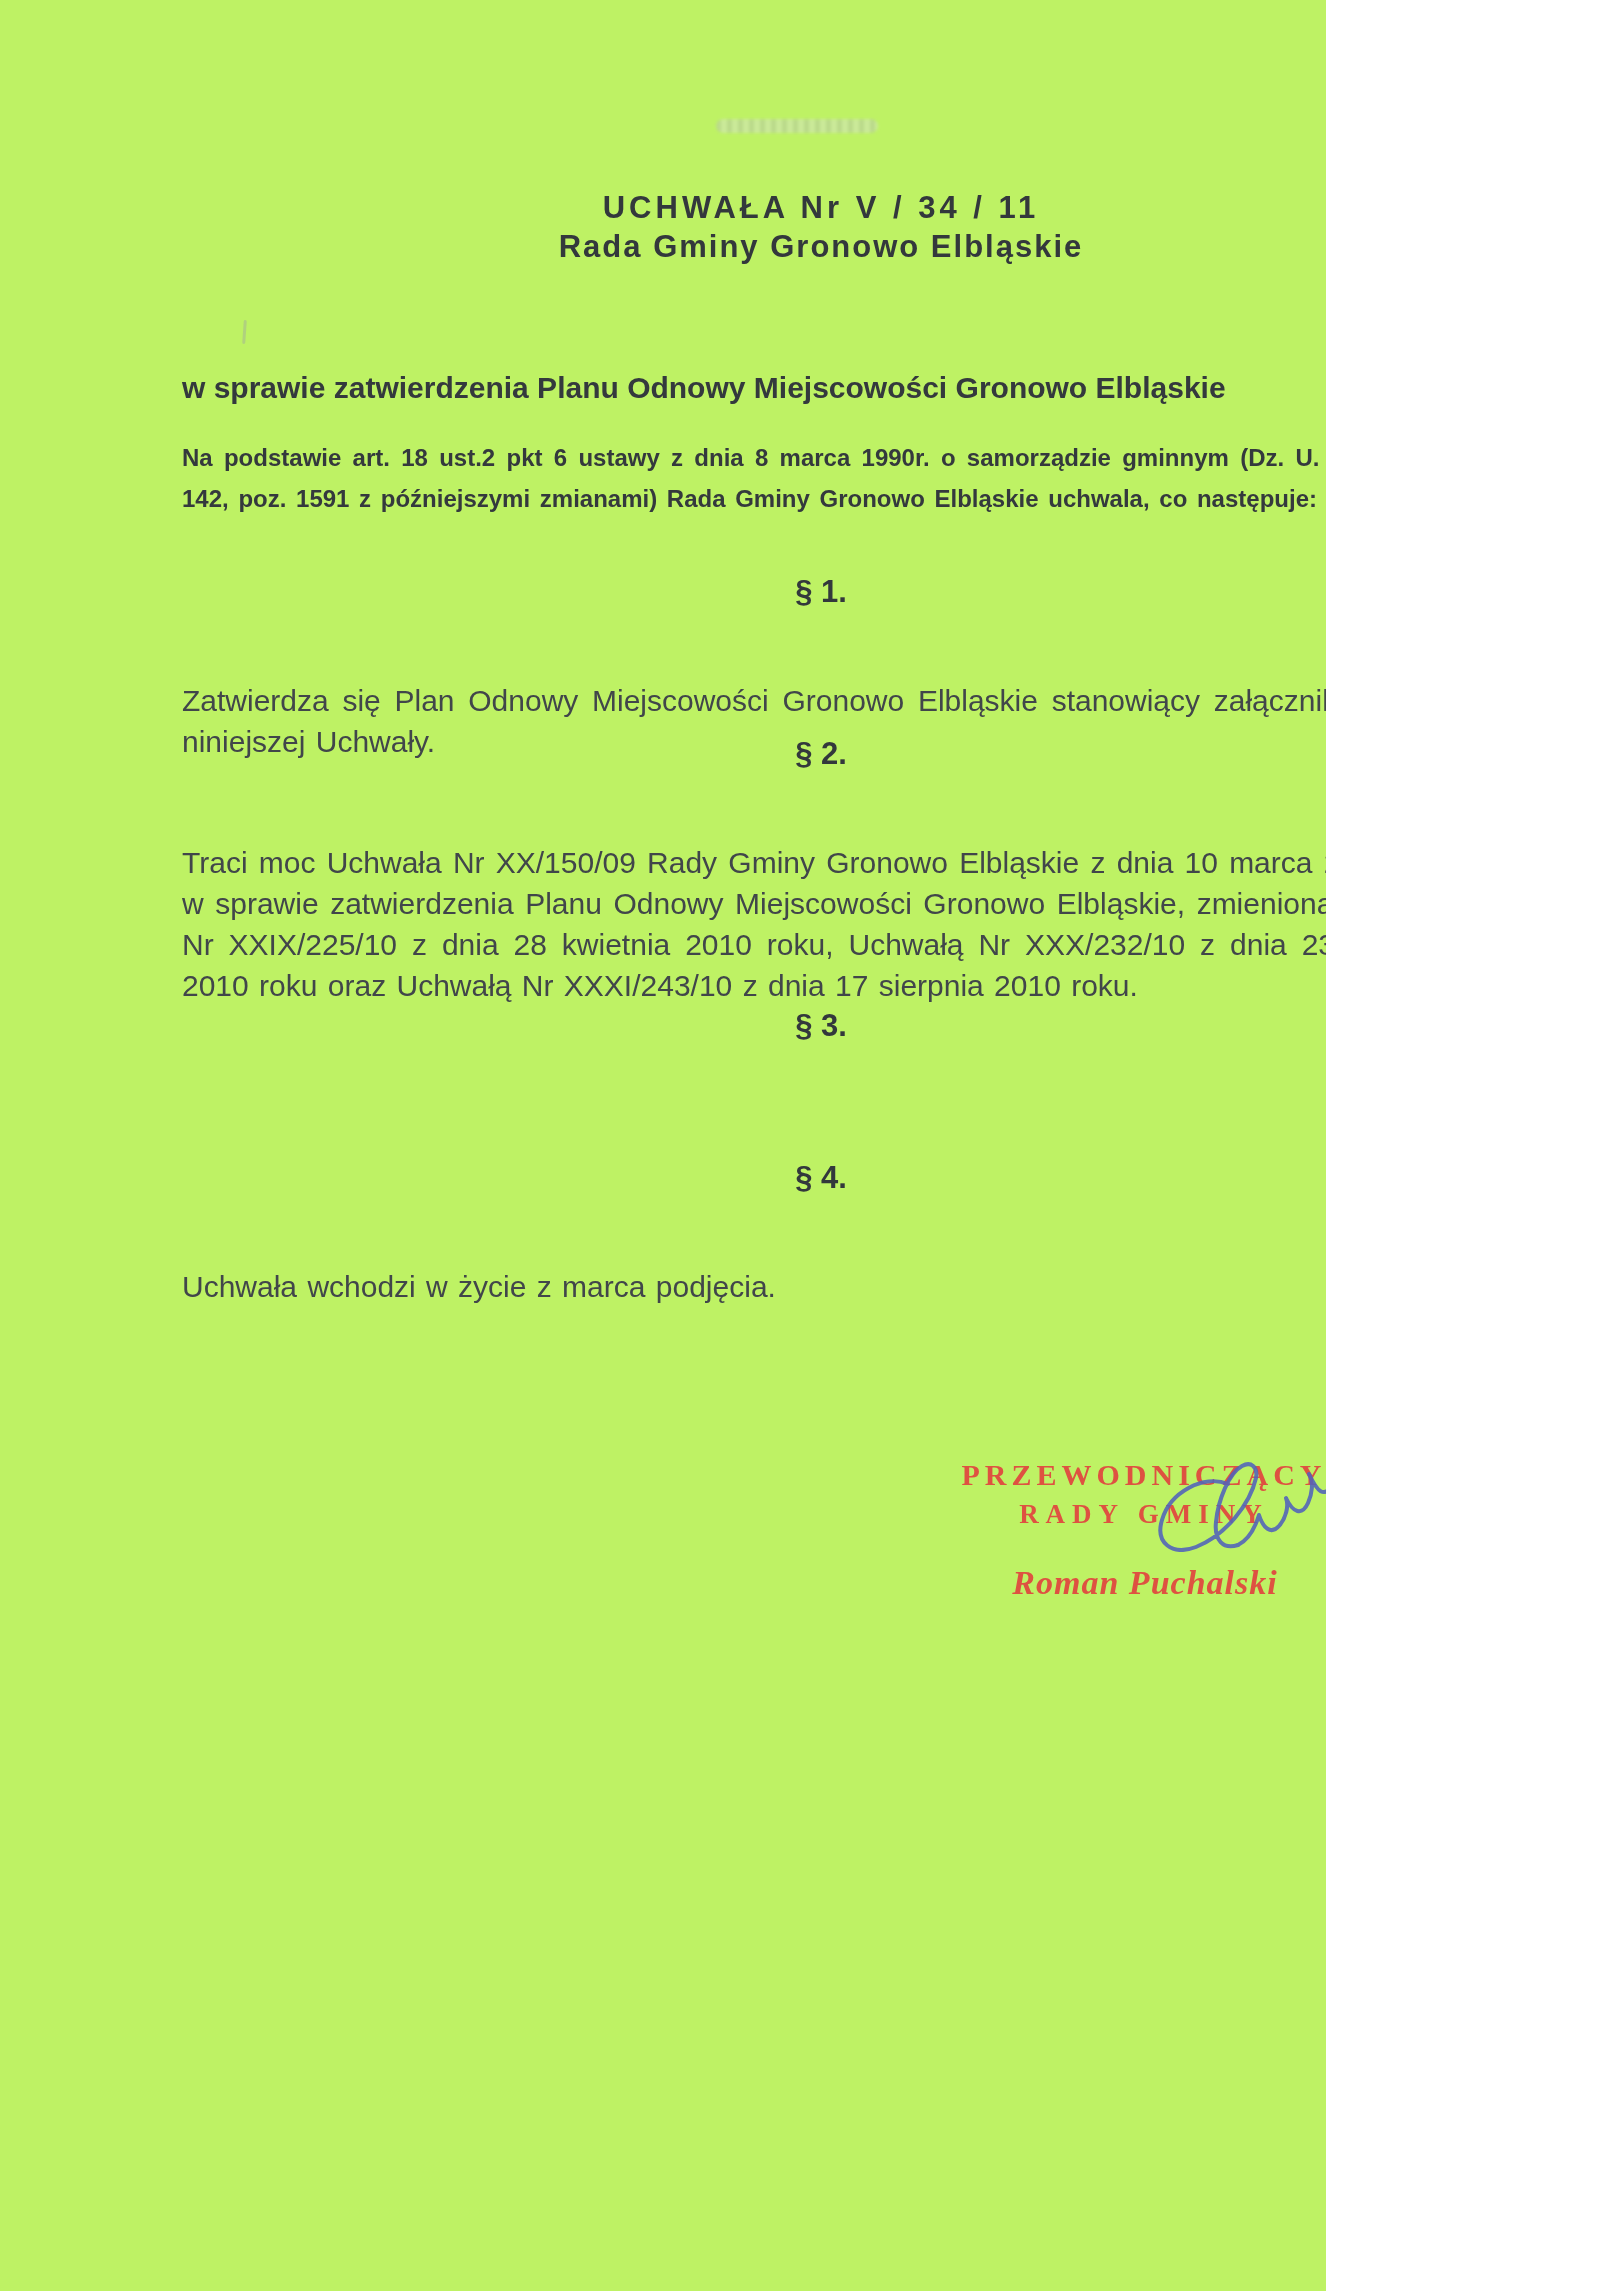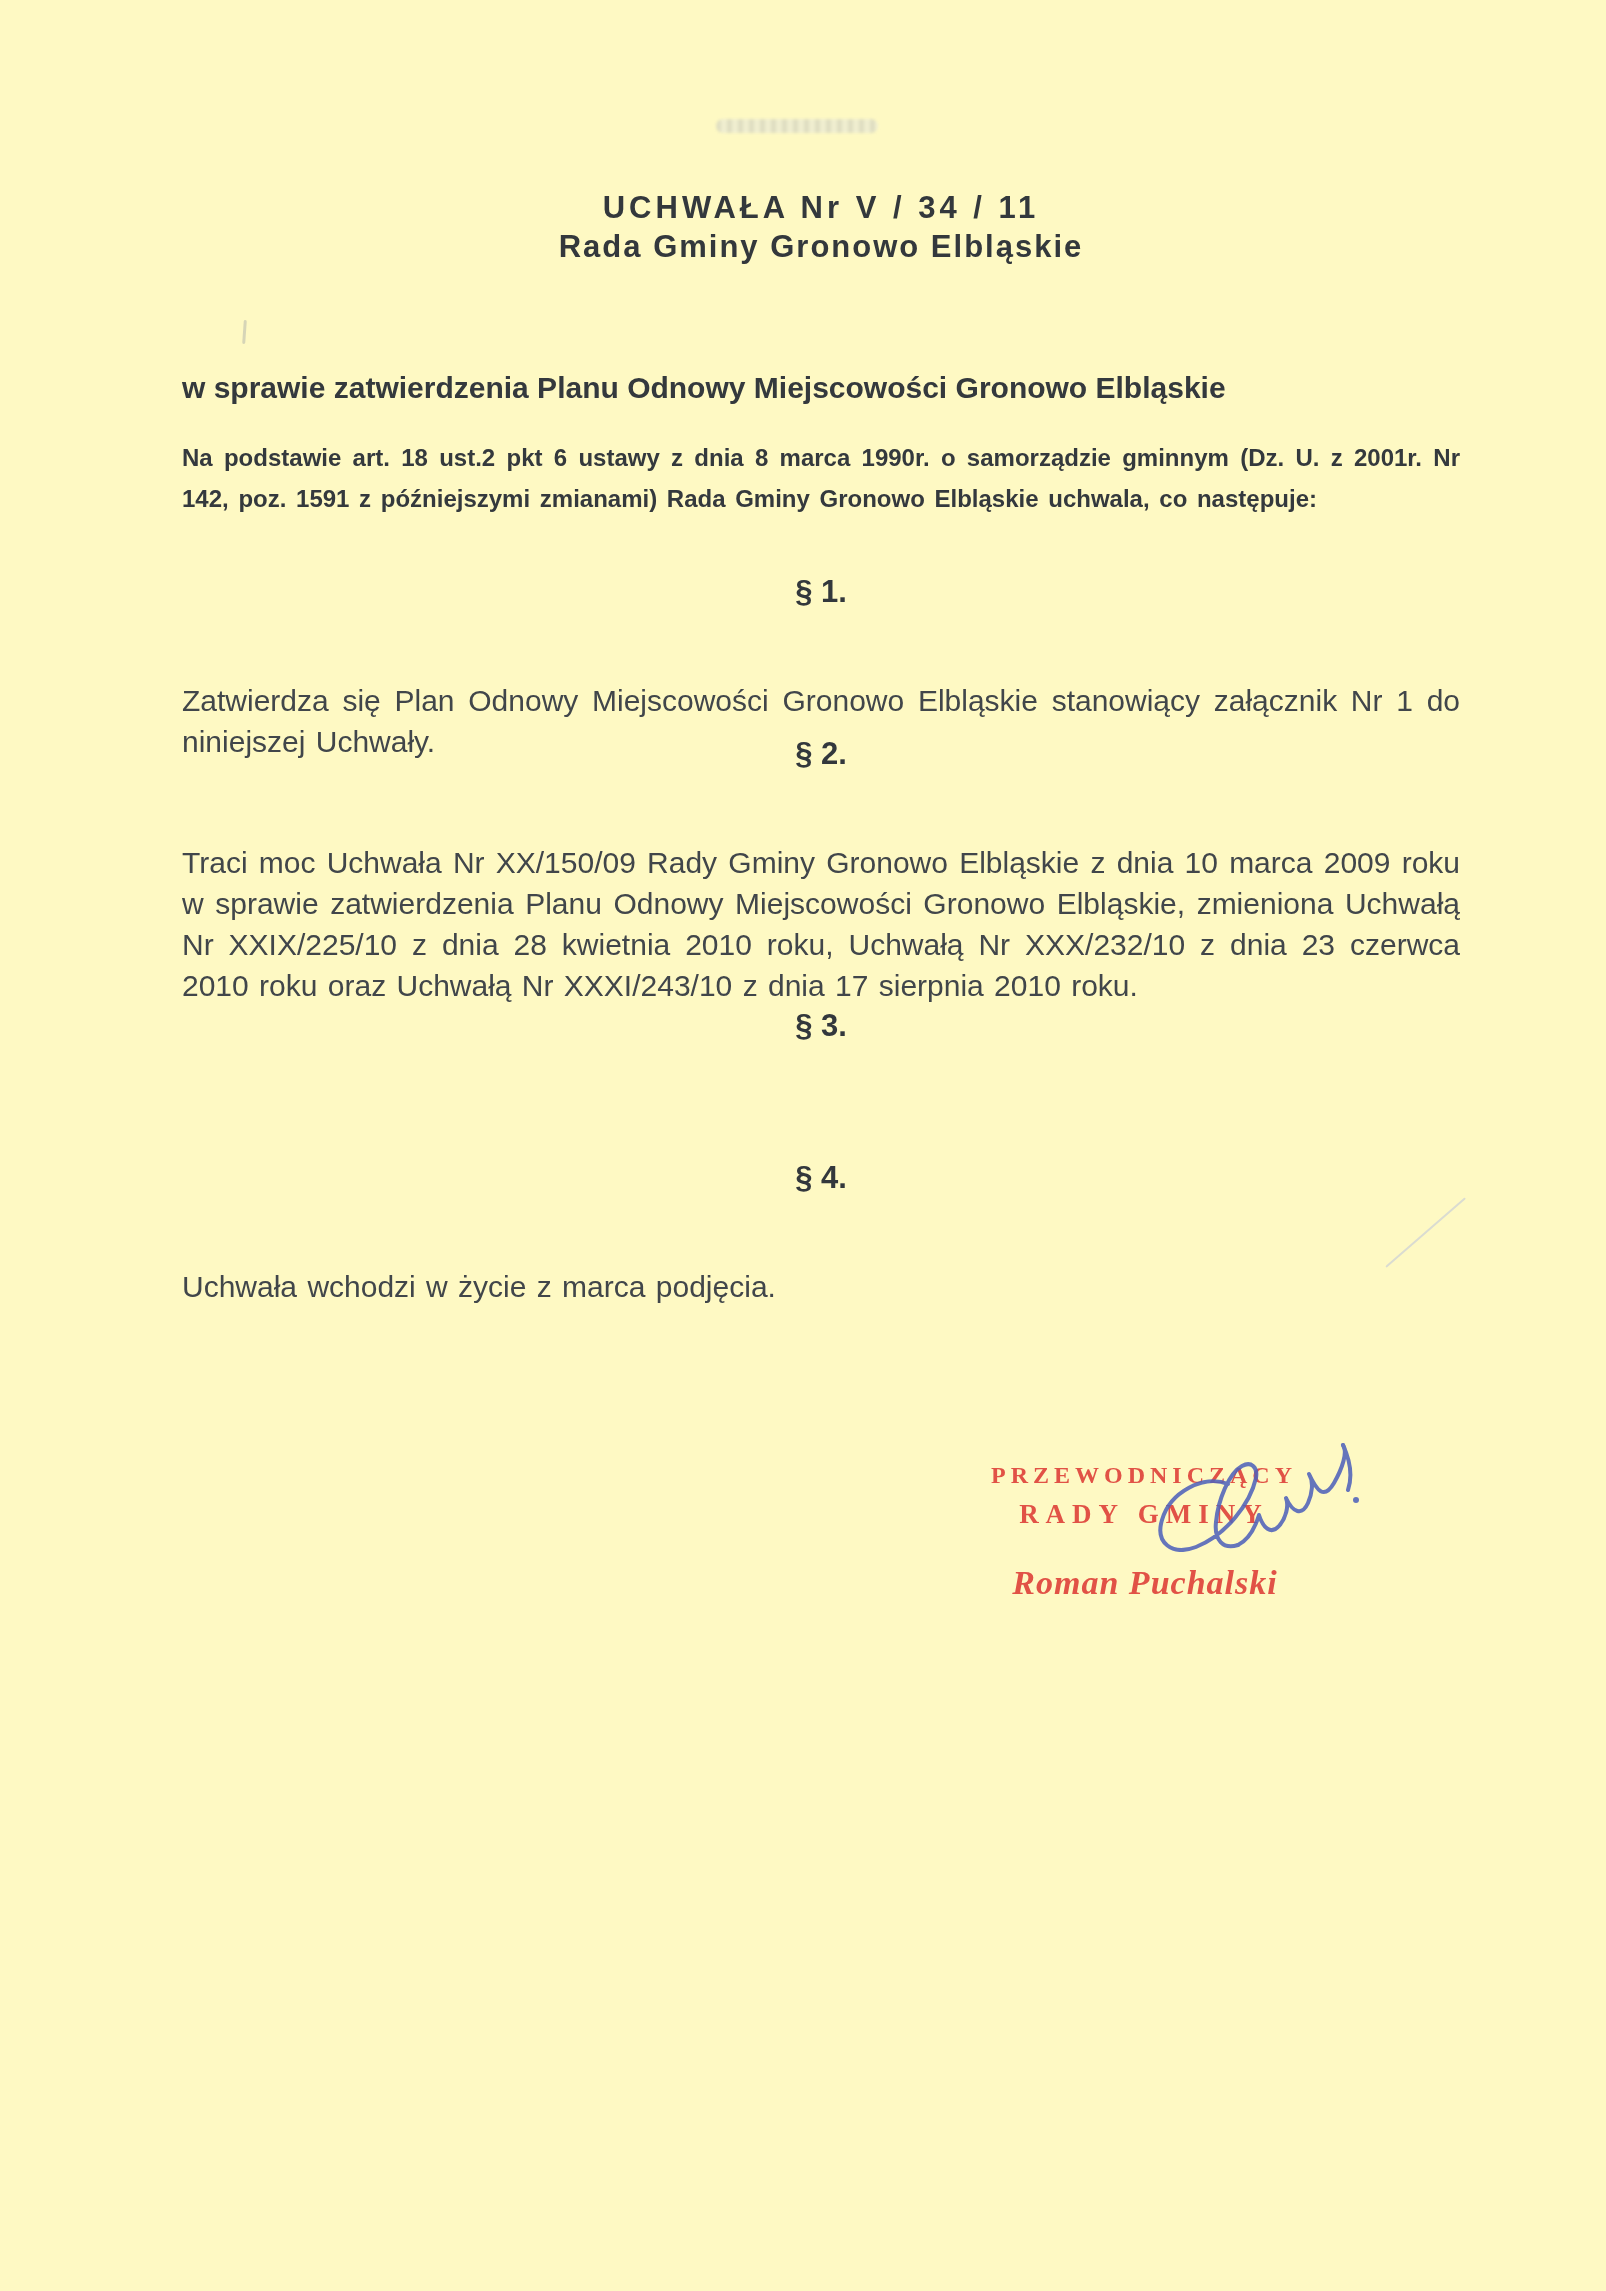--- a/index.html
+++ b/index.html
@@ -1,21 +1,21 @@
 <!DOCTYPE html>
 <html lang="pl" style="--stamp-red: #e04a40; --sig-blue: #5163bb;"><head>
 <meta charset="utf-8">
 <title>UCHWAŁA Nr V / 34 / 11</title>
 <style>
   html,body{margin:0;padding:0;background:#ffffff;}
   .page{
     position:relative;
-    width:1606px;
+    width:1326px;
     height:2291px;
-    background:#fef9c3;
+    background:#bef264;
     overflow:hidden;
     font-family:"Liberation Sans", sans-serif;
     color:#41464a;
   }
   
   .smudge{
     position:absolute; left:716px; top:119px; width:162px; height:14px;
     background:repeating-linear-gradient(90deg,#b6bac0 0 5px,#dcdfe2 5px 11px);
     filter:blur(1.6px); opacity:.42; border-radius:7px;
   }
@@ -52,21 +52,21 @@
   }
   .para.p1{top:650px; text-align:justify;}
   .para.p2{top:812px; text-align:justify;}
   .para.p3{top:1084px;}
   .para.p4{top:1236px;}
   .stamp{
     position:absolute; left:958px; top:1460px; width:372px;
     text-align:center; color:var(--stamp-red,#e04a40); opacity:.95;
     font-family:"Liberation Serif", serif;
   }
-  .stamp-l1{font-size:24px; font-weight:600; letter-spacing:5px; line-height:30px;}
+  .stamp-l1{font-size:30px; font-weight:600; letter-spacing:5px; line-height:30px;}
   .stamp-l2{font-size:27px; font-weight:600; letter-spacing:7px; line-height:27px; margin-top:11px;}
   .sig-name{
     position:absolute; left:952px; top:1564px; width:386px; text-align:center;
     font-family:"Liberation Serif", serif; font-style:italic; font-weight:700;
     font-size:34px; letter-spacing:1px; color:var(--stamp-red,#e04a40); opacity:.95;
   }
   .signature-svg{
     position:absolute; left:1112px; top:1440px; width:252px; height:138px;
     opacity:.88;
   }

